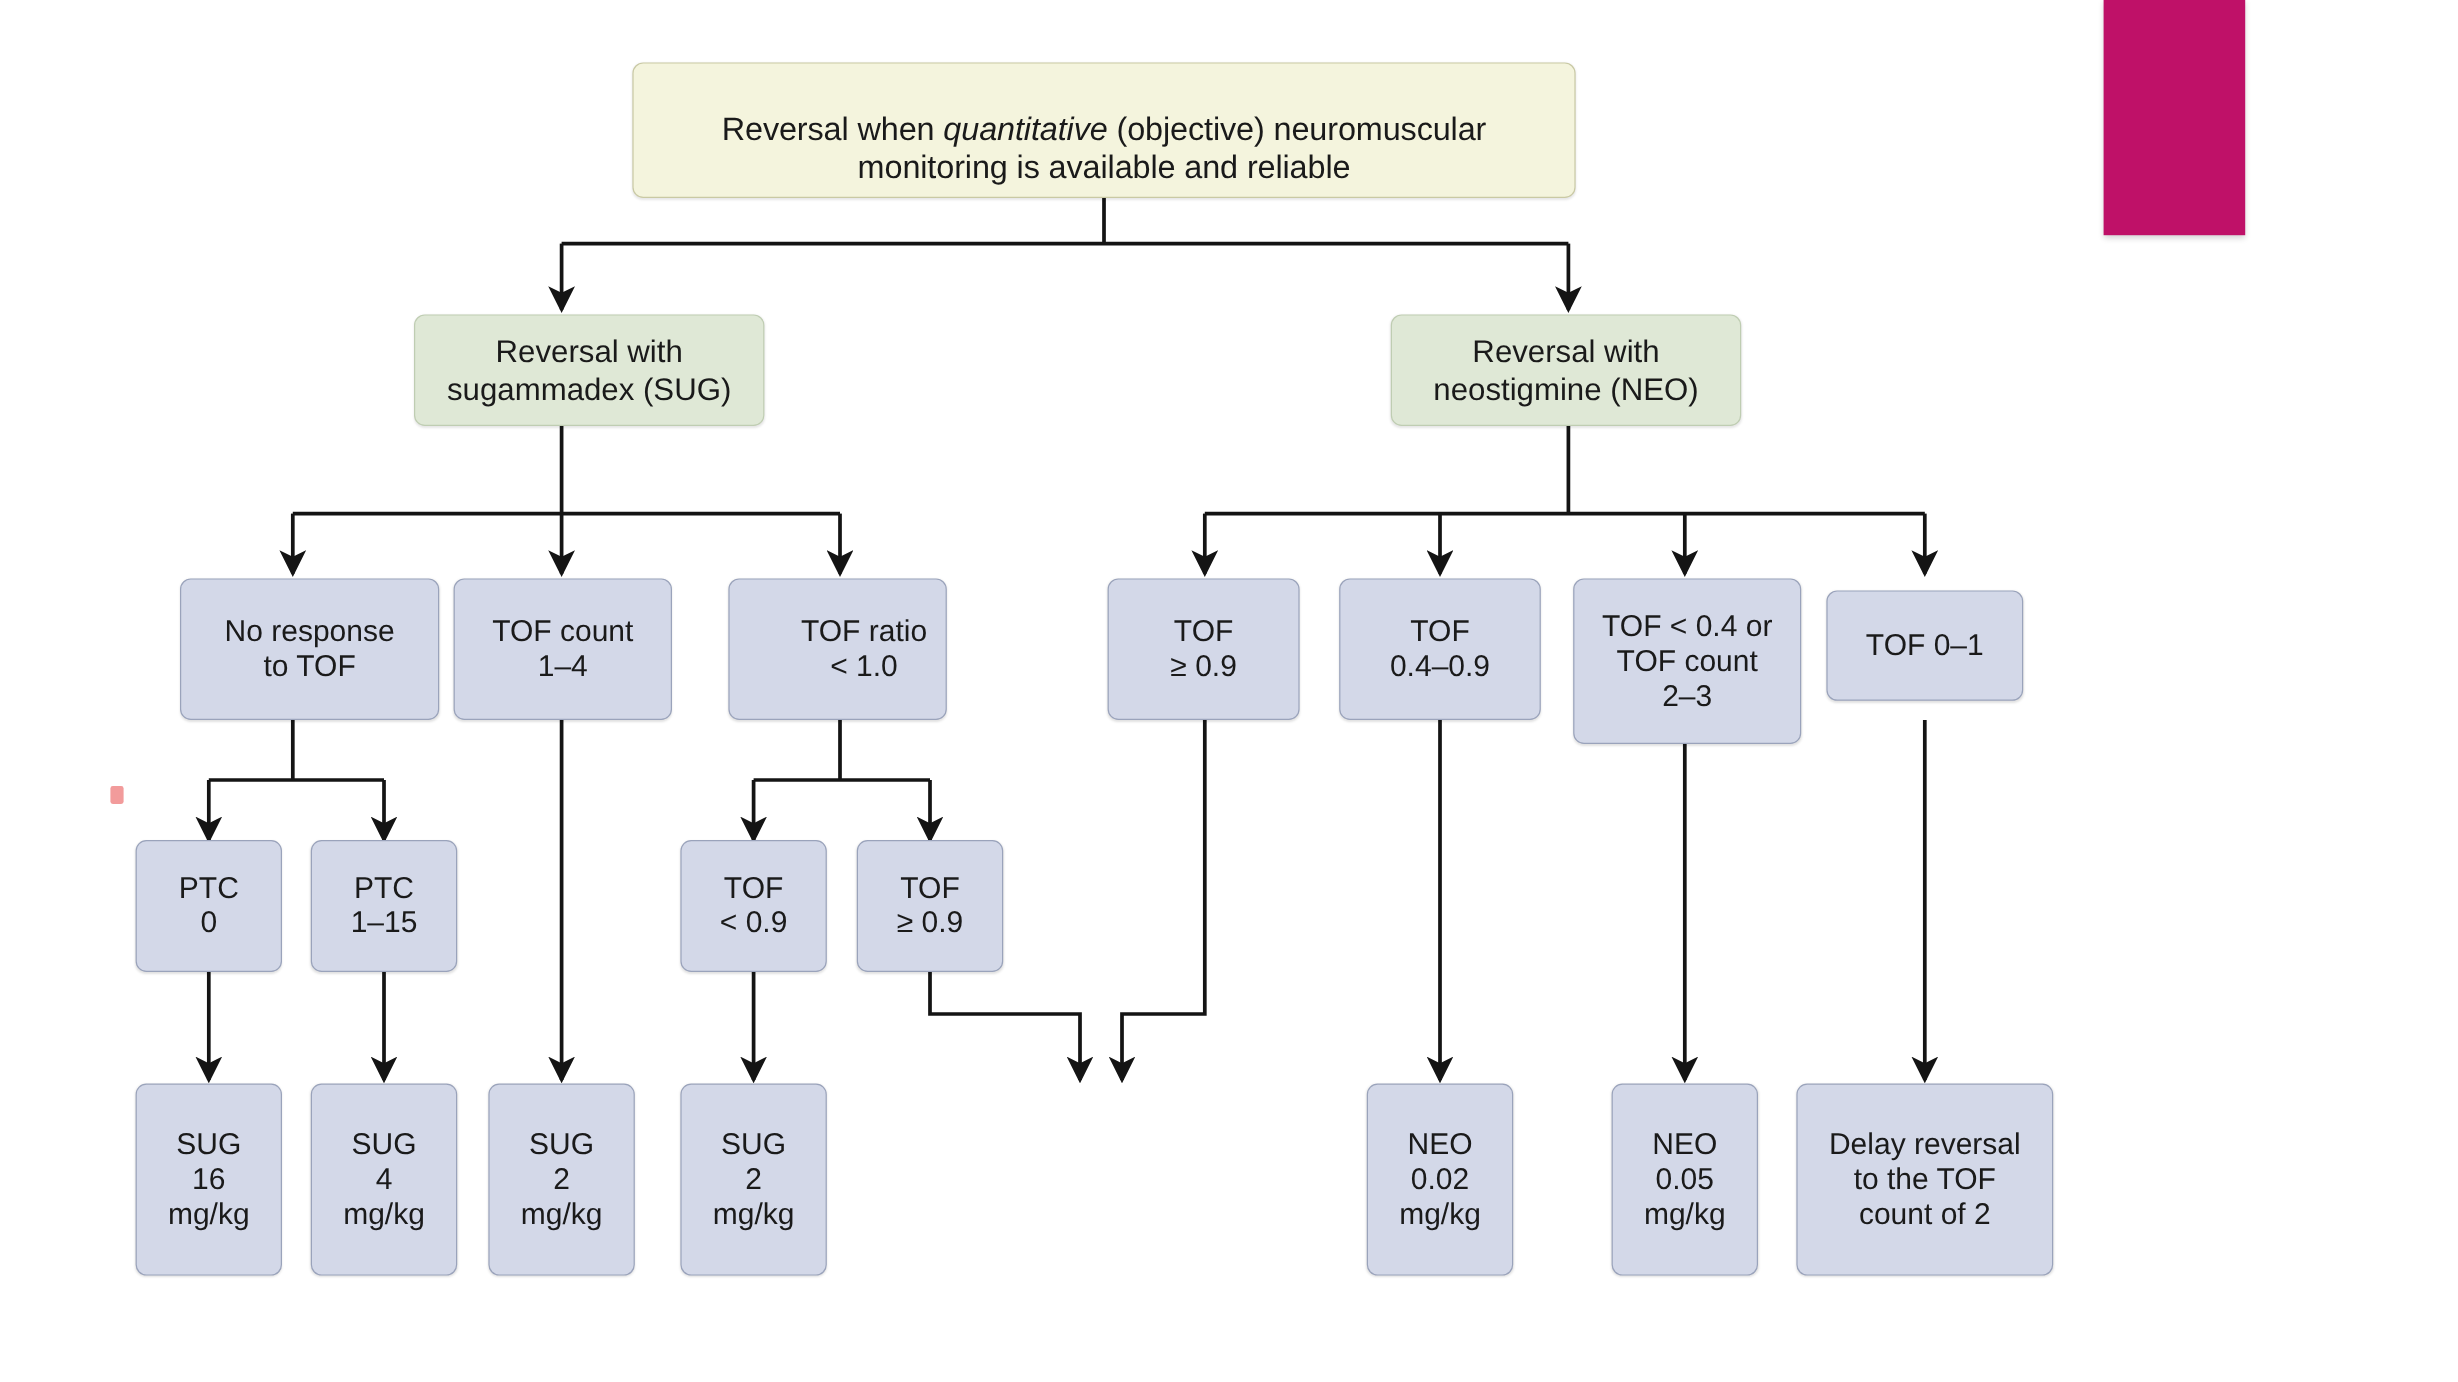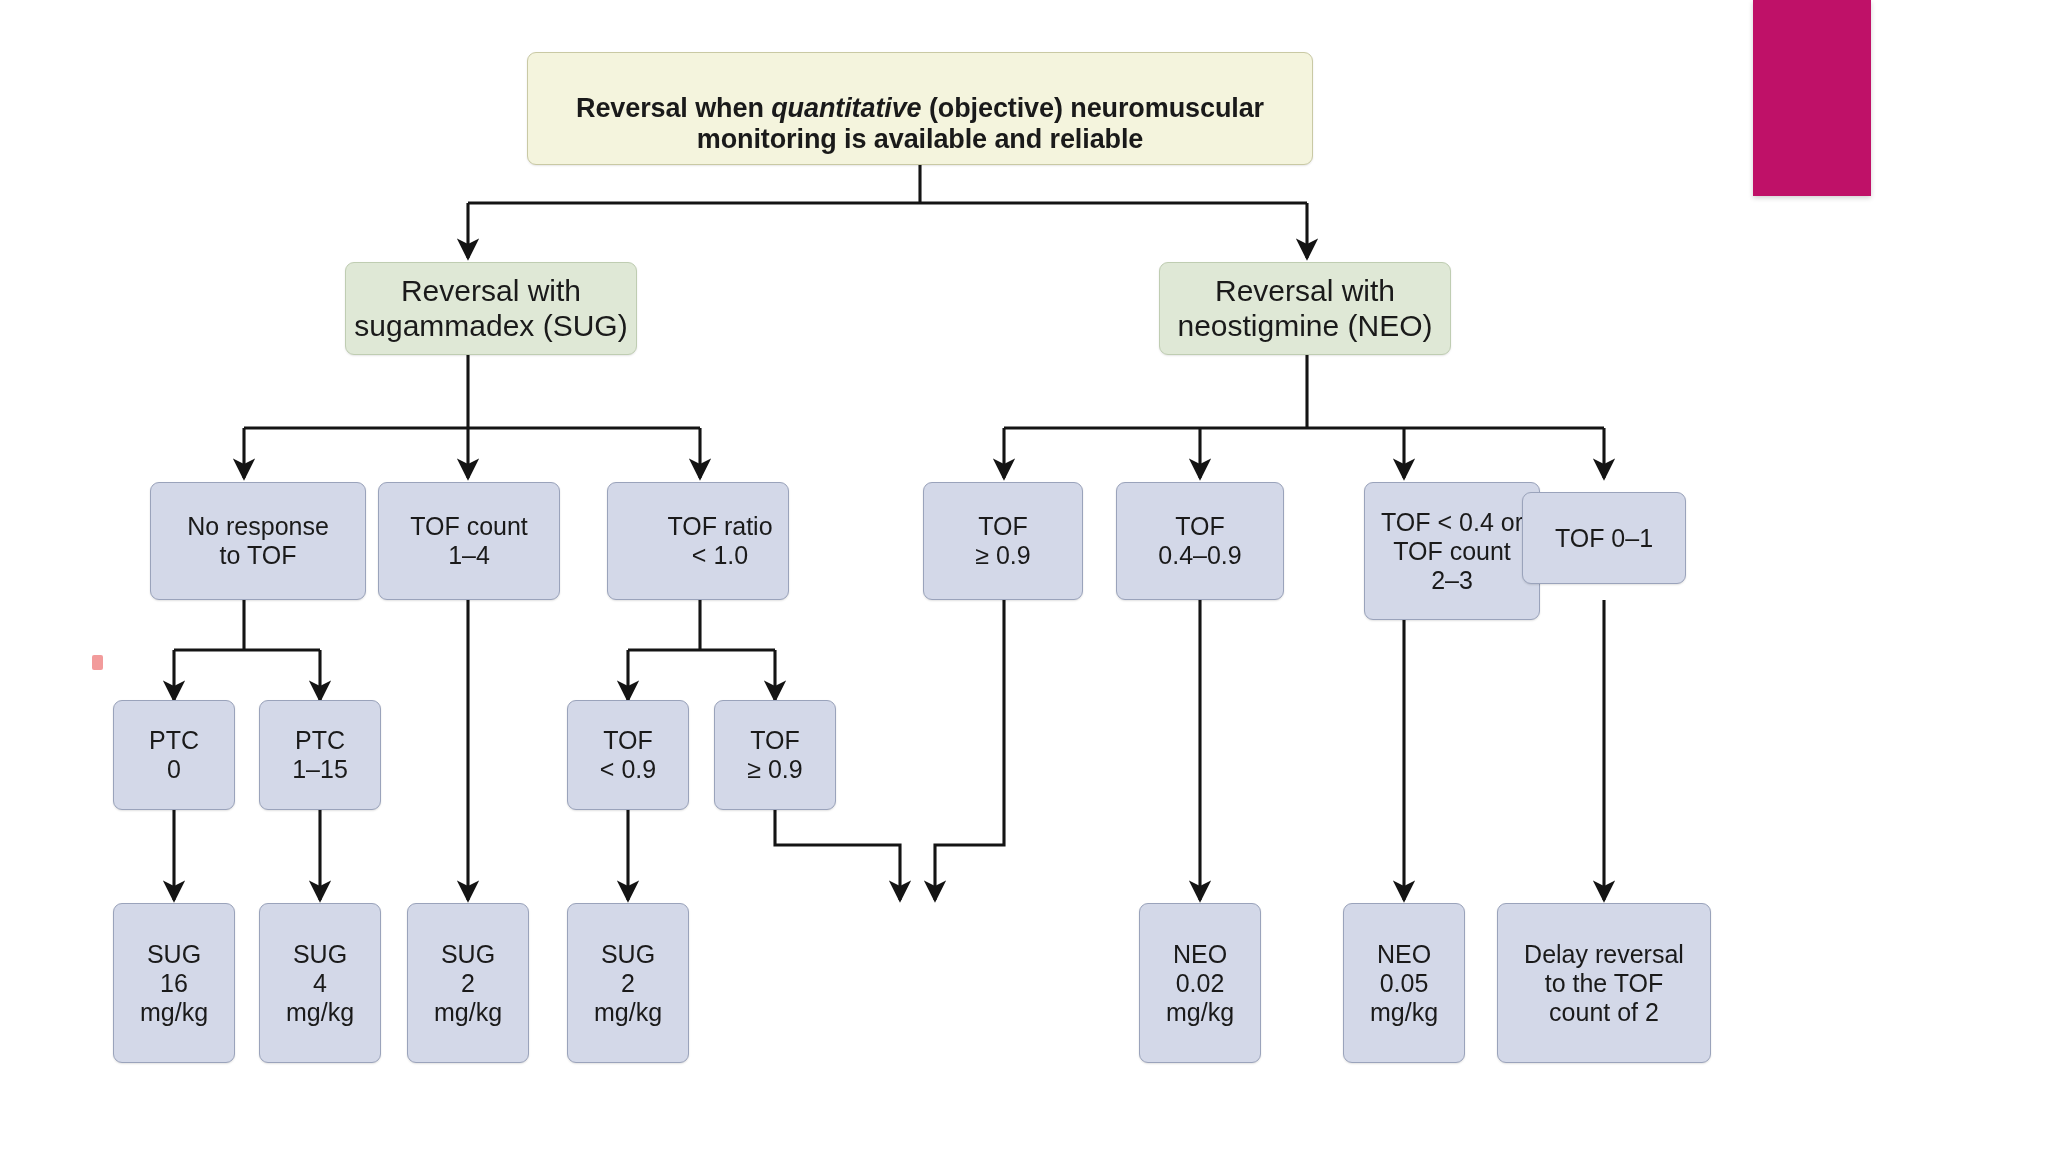--- a/index.html
+++ b/index.html
@@ -39,32 +39,32 @@
     text-align: center;
     border-radius: 9px;
     line-height: 1.16;
     color: #1a1a1a;
     white-space: pre-line;
   }
 
   .node-title {
     background: #f4f4dd;
     border: 1.2px solid #c9c9a4;
-    font-weight: bold;
+    font-weight: normal;
     font-size: 27px;
     padding: 6px 30px;
     box-shadow: 0 1px 2px rgba(0,0,0,0.10);
     letter-spacing: -0.1px;
   }
   .node-title .em { font-style: italic; }
 
   .node-green {
     background: #dfe8d6;
     border: 1.2px solid #bfcdb2;
-    font-size: 30px;
+    font-size: 26px;
     box-shadow: 0 1px 2px rgba(0,0,0,0.10);
   }
 
   .node-blue {
     background: #d3d8e8;
     border: 1.3px solid #9aa3bb;
     font-size: 25px;
     box-shadow: 0 1px 2px rgba(0,0,0,0.12);
   }
 
@@ -165,21 +165,21 @@
 
   <div class="node node-blue" style="left:607px; top:482px; width:182px; height:118px;padding-left:44px;">TOF ratio
 &lt; 1.0</div>
 
   <div class="node node-blue" style="left:923px; top:482px; width:160px; height:118px;">TOF
 ≥ 0.9</div>
 
   <div class="node node-blue" style="left:1116px; top:482px; width:168px; height:118px;">TOF
 0.4–0.9</div>
 
-  <div class="node node-blue" style="left:1364px; top:482px; width:176px; height:138px;">TOF &lt; 0.4 or
+  <div class="node node-blue" style="left:1311px; top:482px; width:190px; height:138px;">TOF &lt; 0.4 or
 TOF count
 2–3</div>
 
   <div class="node node-blue" style="left:1522px; top:492px; width:164px; height:92px;">TOF 0–1</div>
 
   <div class="node node-blue" style="left:113px; top:700px; width:122px; height:110px;">PTC
 0</div>
 
   <div class="node node-blue" style="left:259px; top:700px; width:122px; height:110px;">PTC
 1–15</div>

